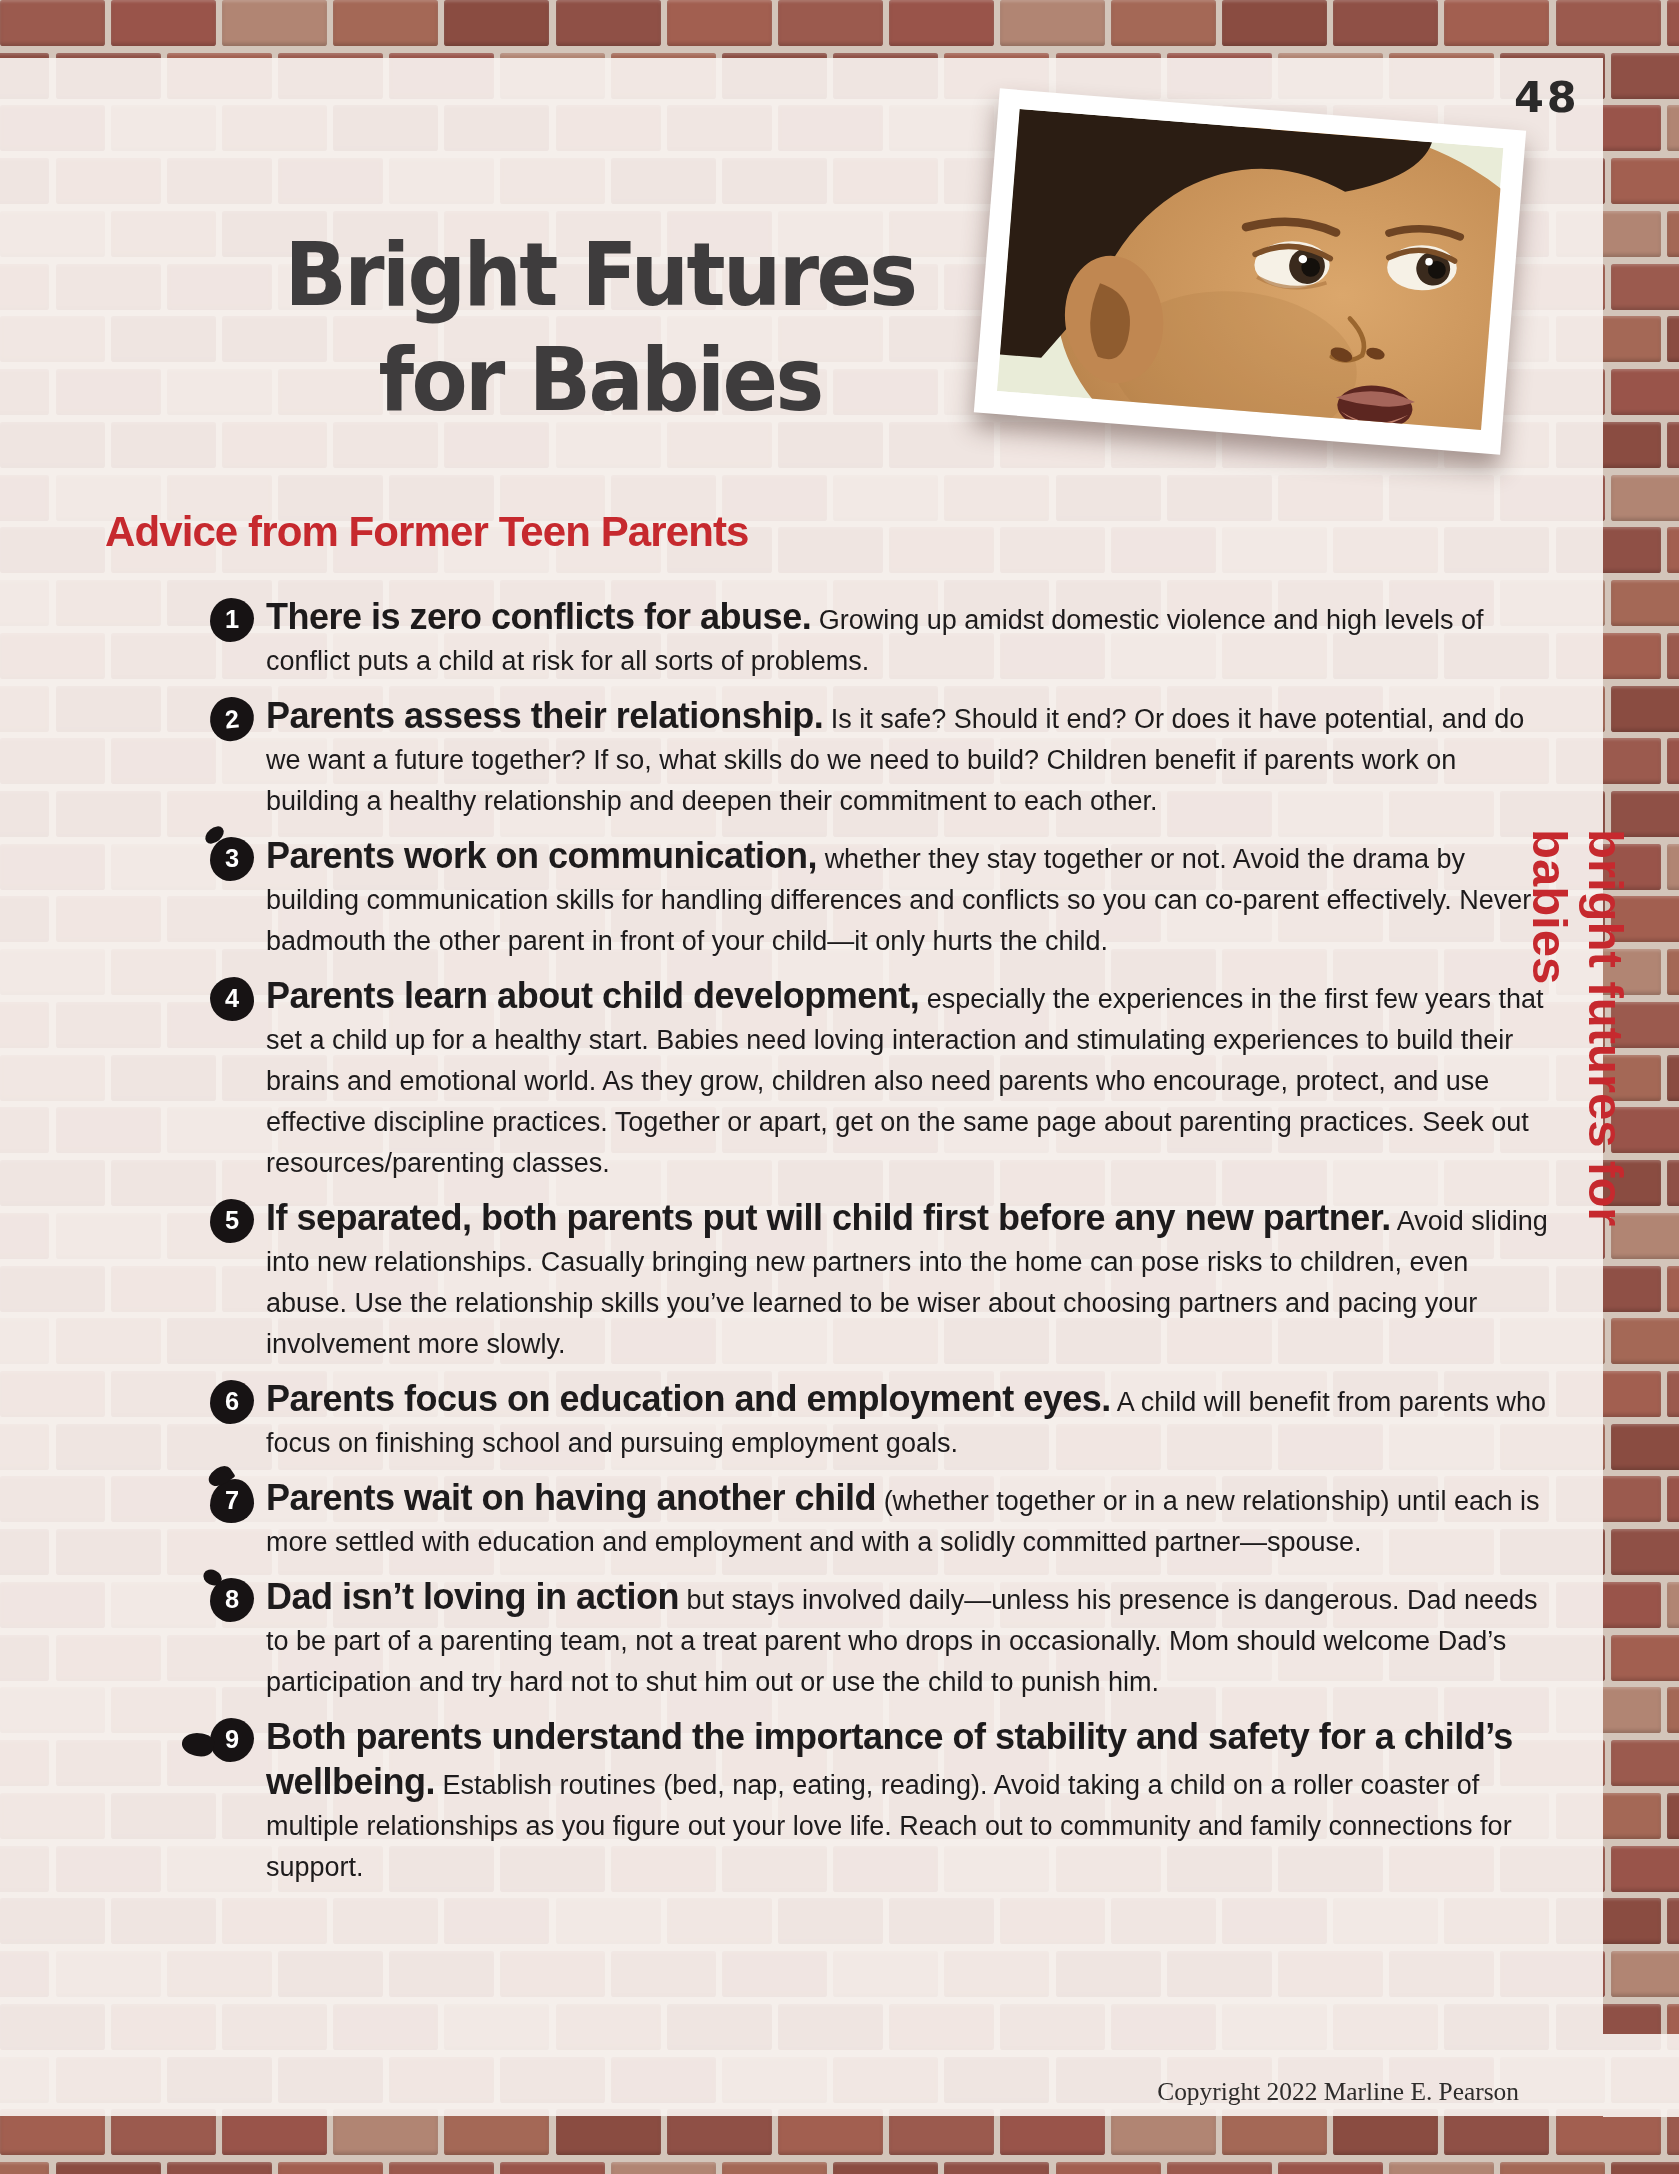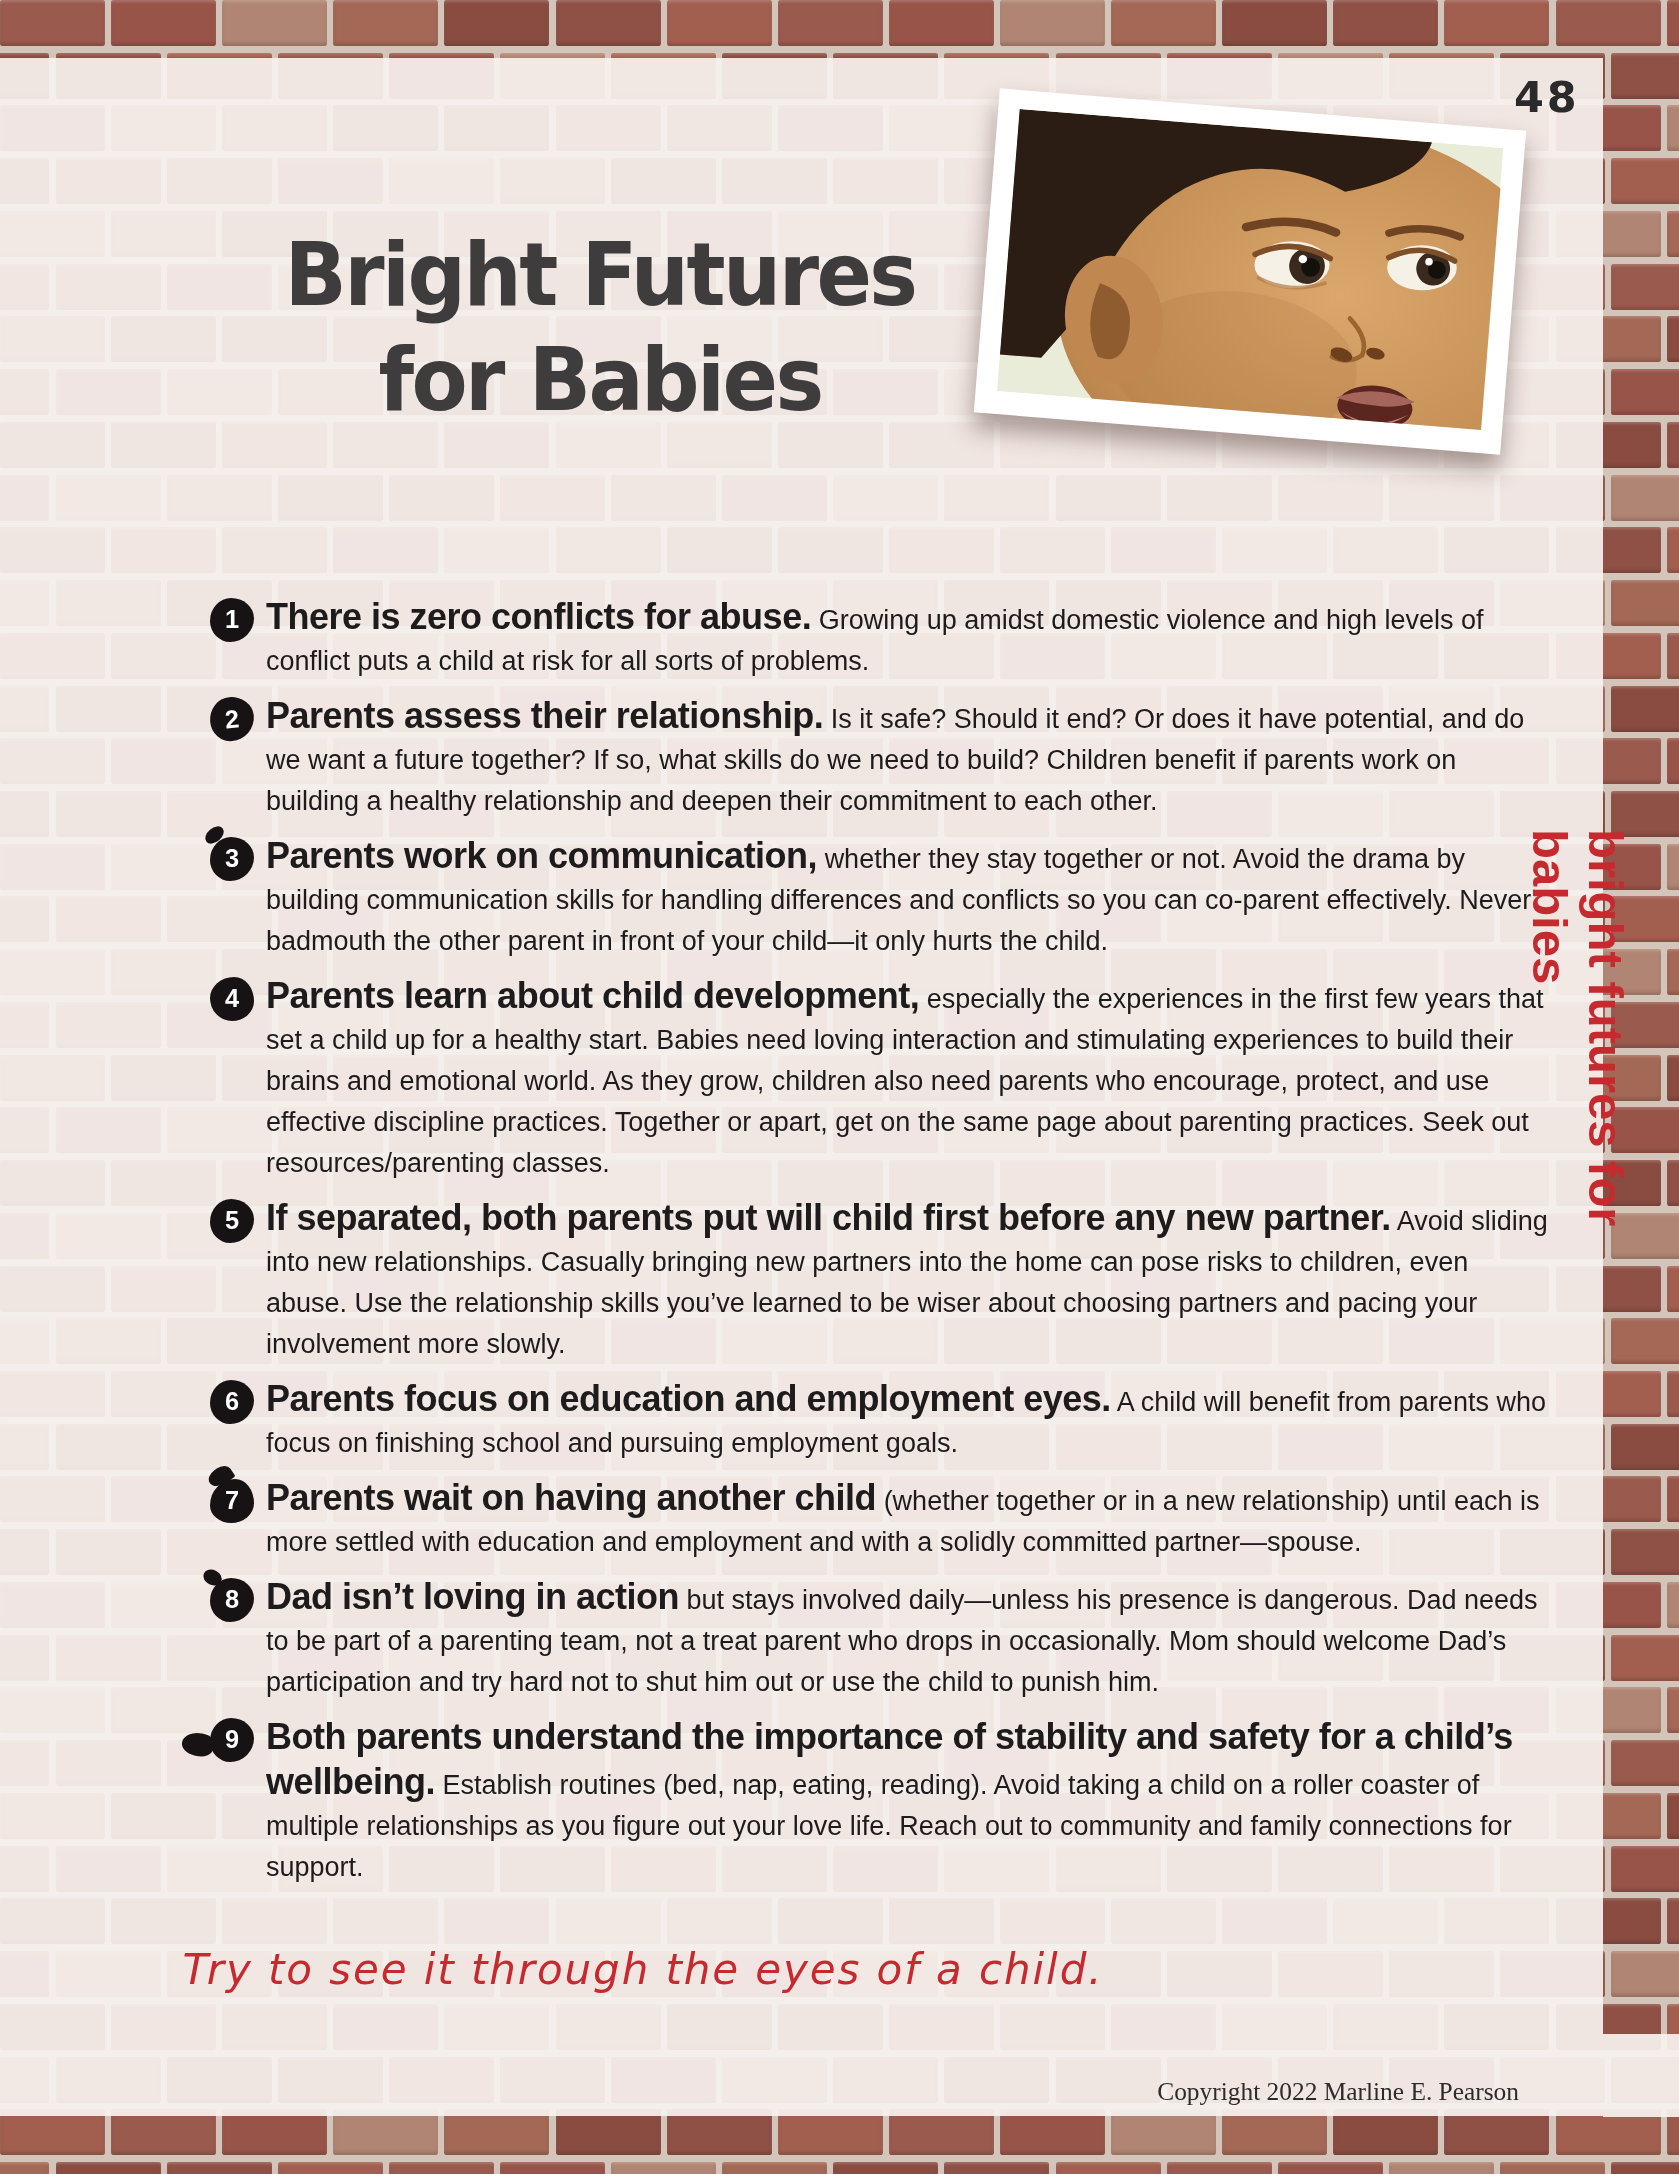--- a/index.html
+++ b/index.html
@@ -775,20 +775,21 @@
       <path d="M360,279 Q402,260 444,277 Q425,286 402,284 Q379,284 360,279 Z" fill="#a5655a"></path>
       <path d="M366,293 Q402,313 438,291 Q421,305 400,305 Q379,303 366,293 Z" fill="#c4836f"></path>
     </svg>
   </div>
 
   <div class="title">
     <div>Bright Futures</div>
     <div>for Babies</div>
   </div>
 
+  <div class="heading">Advice from Former Teen Parents</div>
 
   <ol class="advice" id="advice-list">
   <li class="advice-item">
     <span class="badge b1">
           <span class="num">1</span>
         </span>
     <span class="lead">There is zero conflicts for abuse.</span>
     <span class="detail">Growing up amidst domestic violence and high levels of conflict puts a child at risk for all sorts of problems.</span>
   </li>
 
@@ -850,20 +851,19 @@
 
   <li class="advice-item">
     <span class="badge b9">
           <span class="num">9</span>
         </span>
     <span class="lead">Both parents understand the importance of stability and safety for a child’s wellbeing.</span>
     <span class="detail">Establish routines (bed, nap, eating, reading). Avoid taking a child on a roller coaster of multiple relationships as you figure out your love life. Reach out to community and family connections for support.</span>
   </li>
 </ol>
 
-  <div class="script-line">Try to see it through the eyes of a child.</div>
 
   <div class="side-text">bright futures for babies</div>
 
   <div class="copyright">Copyright 2022 Marline E. Pearson</div>
 
 </div>
 
 
 </body></html>

